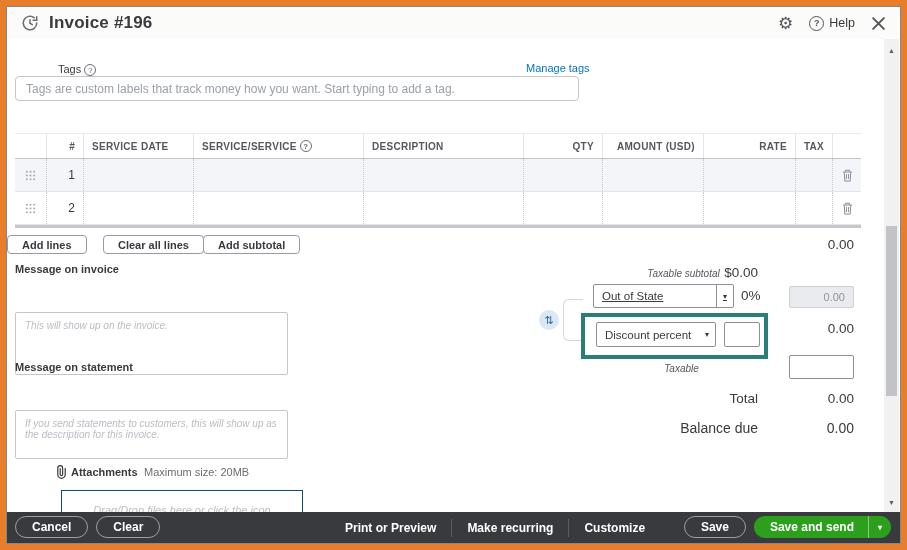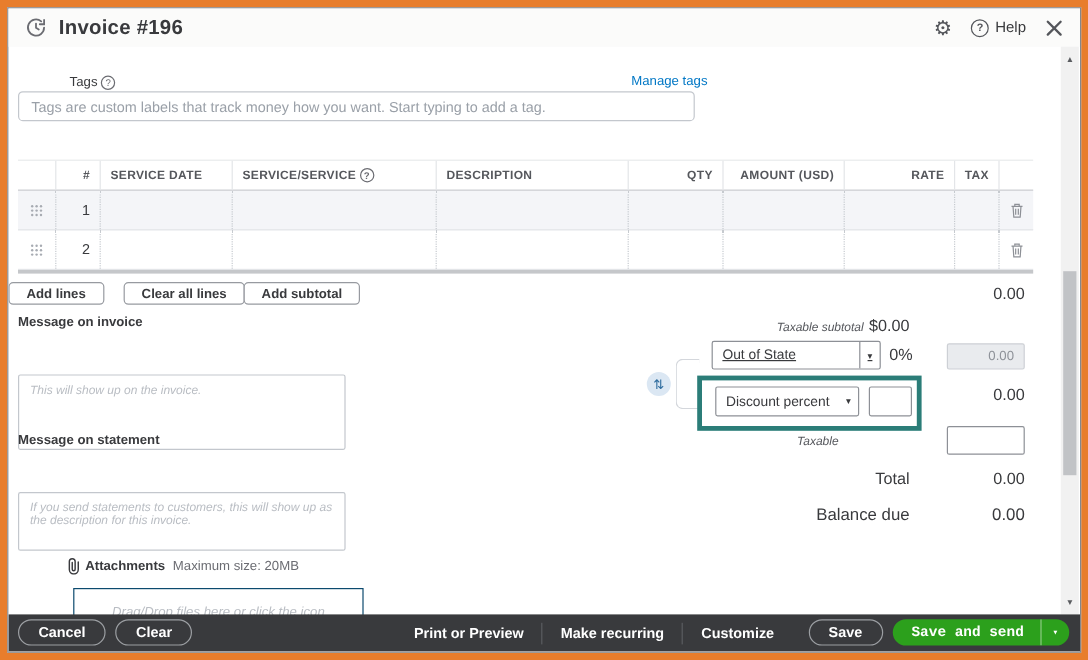--- a/index.html
+++ b/index.html
@@ -80,21 +80,21 @@
   .sb-track { width:15px; background:#f1f1f1; }
   .sb-thumb { position:absolute; left:2px; width:11px; background:#c1c3c6; }
   .sb-arrow { position:absolute; left:0; width:15px; text-align:center; font-size:7px; color:#5a5c60; cursor:pointer; }
 
   
   .footer { left:0; right:0; bottom:0; height:31px; background:#393a3d; }
   .pill { height:22px; border:1px solid #9b9ea2; border-radius:12px; background:transparent; color:#fff; font-size:12px;
           font-weight:700; padding:0 16px; font-family:inherit; cursor:pointer; display:flex; align-items:center; }
   .ft-link { color:#fff; font-size:12px; font-weight:600; cursor:pointer; white-space:nowrap; }
   .ft-div { width:1px; height:18px; background:#5a5c60; }
-  .pill-green { background:#2ca01c; border:none; padding:0; overflow:hidden;font-family:Liberation Mono, monospace; }
+  .pill-green { background:#2ca01c; border:none; padding:0; overflow:hidden; }
   .pg-main { padding:0 14px 0 16px; height:100%; display:flex; align-items:center; font-weight:700; font-size:12px; color:#fff; }
   .pg-caret { border-left:1px solid rgba(255,255,255,.45); height:100%; display:flex; align-items:center; padding:0 9px;
               color:#fff; font-size:8px; cursor:pointer; }
   svg { display:block; }
 </style>
 </head>
 <body>
 
 <div class="screen">
 <div class="app">

